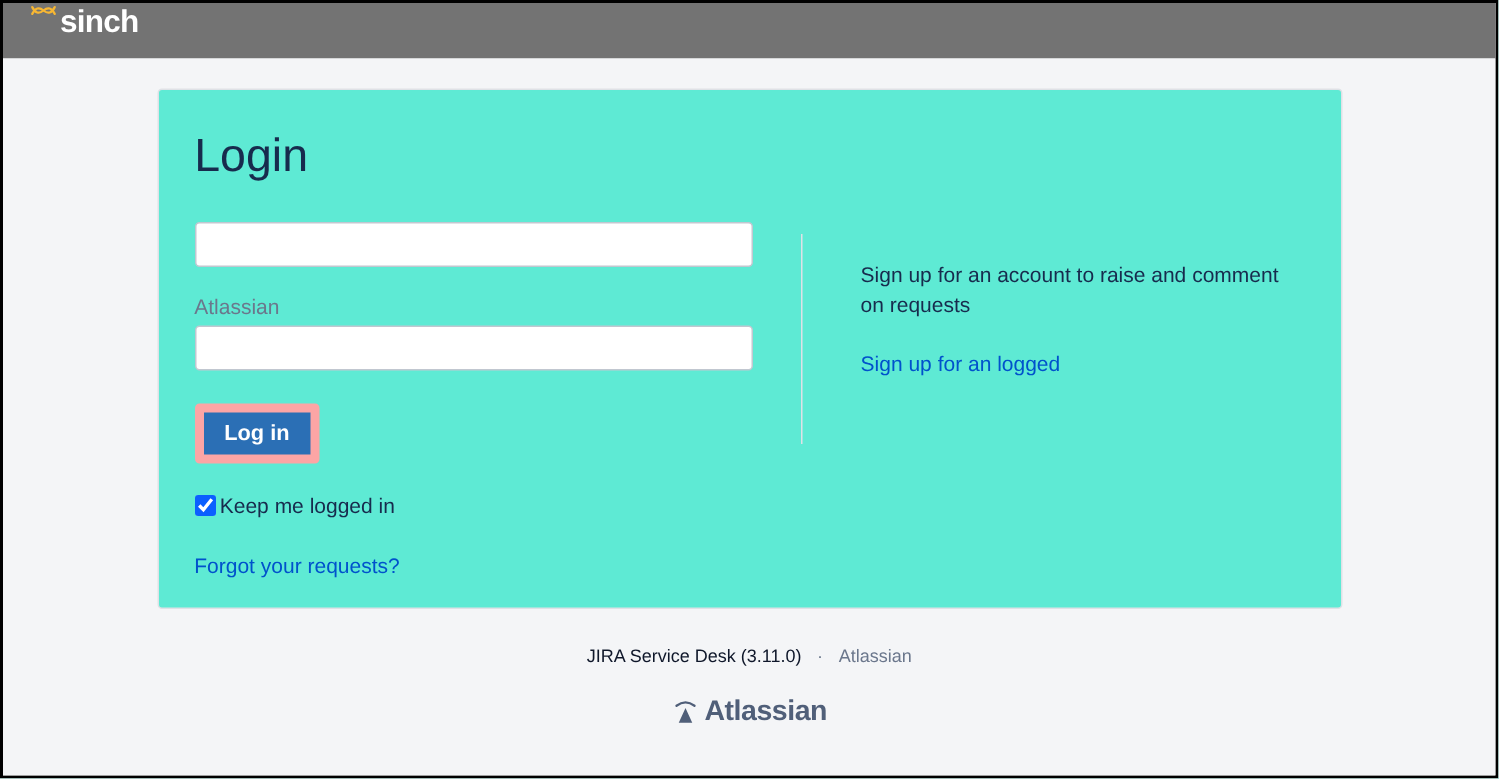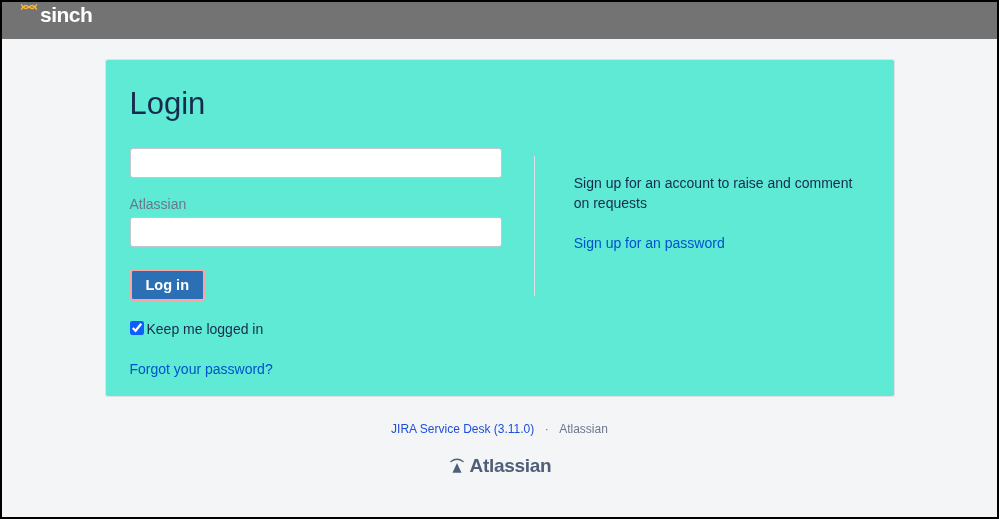--- a/index.html
+++ b/index.html
@@ -11,29 +11,29 @@
     .logo-text { font-size: 21px; font-weight: 700; letter-spacing: -0.5px; color: #fff; position: relative; top: 1px; }
     .page-bg { background: #f4f5f7; height: calc(519px - 37px - 4px); padding-top: 20px; }
     .login-card { width: 790px; margin: 0 auto; background: #5eead4; border: 1px solid #dfe1e6; border-radius: 3px; padding: 24px 24px 18px 24px; display: flex; }
     .left-col { width: 410px; }
     .right-col { padding-left: 40px; padding-top: 62px; position: relative; }
     .divider { position: absolute; left: 0; top: 72px; height: 140px; width: 1px; background: #dfe1e6; }
     h1.login-title { font-size: 31px; font-weight: 500; color: #172b4d; margin-bottom: 26px; margin-top: 2px; }
     .field-label { font-size: 14px; color: #6b778c; margin-bottom: 5px; display: block; }
     .text-input { width: 372px; height: 30px; border: 1px solid #c1c7d0; border-radius: 3px; padding: 4px 8px; font-size: 14px; background: #fff; }
     .field-group { margin-bottom: 18px; }
-    .login-btn { background: #2b6fb5; color: #fff; border: 2px solid #fca5a5; border-radius: 3px; padding: 6px 14px; font-size: 14.5px; font-weight: 700; cursor: pointer; margin-top: 4px; }
-    .checkbox-row { margin-top: 20px; font-size: 14px; color: #172b4d; display: flex; gap: 3px; }
+    .login-btn { background: #2b6fb5; color: #fff; border: 6px solid #fca5a5; border-radius: 3px; padding: 6px 14px; font-size: 14.5px; font-weight: 700; cursor: pointer; margin-top: 4px; }
+    .checkbox-row { margin-top: 20px; font-size: 14px; color: #172b4d; display: flex; align-items: center; gap: 3px; }
     .checkbox-row input { width: 14px; height: 14px; accent-color: #0b5fff; }
     .forgot-link { display: inline-block; margin-top: 24px; color: #0052cc; font-size: 14px; text-decoration: none; cursor: pointer; }
     .signup-title { font-size: 19px; font-weight: 500; color: #172b4d; margin-bottom: 14px; }
     .signup-desc { font-size: 14px; color: #172b4d; line-height: 1.45; margin-bottom: 20px; max-width: 300px; margin-top: 27px; }
     .signup-link { color: #0052cc; font-size: 14px; text-decoration: none; cursor: pointer; }
     .footer { text-align: center; margin-top: 22px; }
-    .footer-text { font-size: 12px; color: #1d4ed8; text-align: right; }
+    .footer-text { font-size: 12px; color: #0f172a; text-align: right; }
     .footer-dot { margin: 0 6px; color: #6b778c; font-size: 12px; }
     .footer-link { font-size: 12px; color: #6b778c; text-decoration: none; }
     .atlassian-logo { margin-top: 18px; display: flex; justify-content: center; align-items: center; gap: 4px; }
     .atlassian-logo-text { font-size: 19px; font-weight: 700; color: #505f79; font-family: Arial, sans-serif; letter-spacing: -0.3px; }
     .atlassian-mark { width: 18px; height: 18px; }
   </style>
 </head>
 <body>
 
 <div class="outer-border">
@@ -61,27 +61,27 @@
           <input type="password" class="text-input" value="" style="">
         </div>
 
         <button class="login-btn">Log in</button>
 
         <div class="checkbox-row">
           <input type="checkbox" checked="" style="">
           <span>Keep me logged in</span>
         </div>
 
-        <a class="forgot-link">Forgot your password?</a>
+        <a class="forgot-link">Forgot your requests?</a>
       </div>
 
       <div class="right-col">
         <div class="divider"></div>
         <p class="signup-desc">Sign up for an account to raise and comment on requests</p>
-        <a class="signup-link">Sign up for an password</a>
+        <a class="signup-link">Sign up for an logged</a>
       </div>
     </div>
 
     <div class="footer">
       <span class="footer-text">JIRA Service Desk (3.11.0)</span>
       <span class="footer-dot">·</span>
       <a class="footer-link">Atlassian</a>
 
       <div class="atlassian-logo">
         <svg class="atlassian-mark" viewBox="0 0 24 24">

